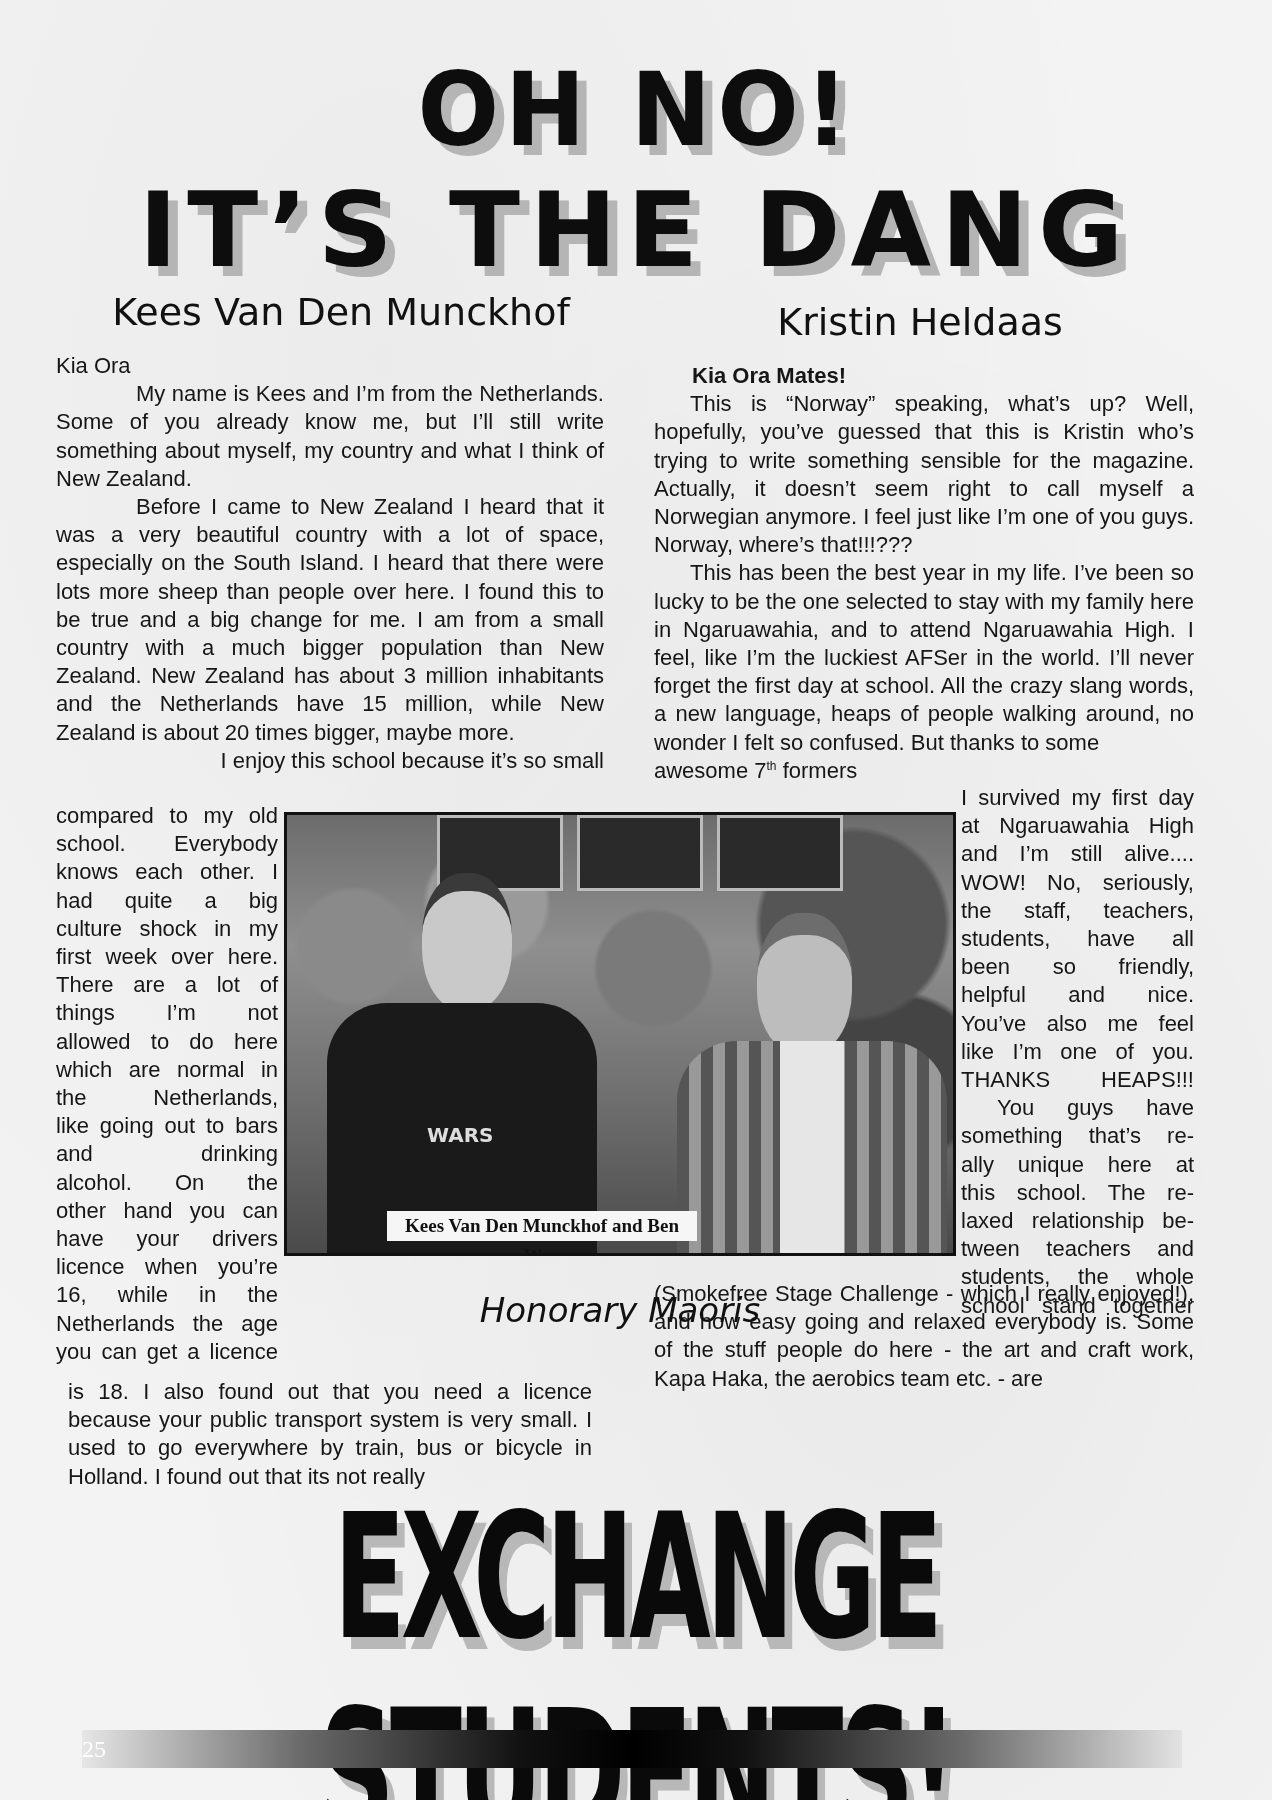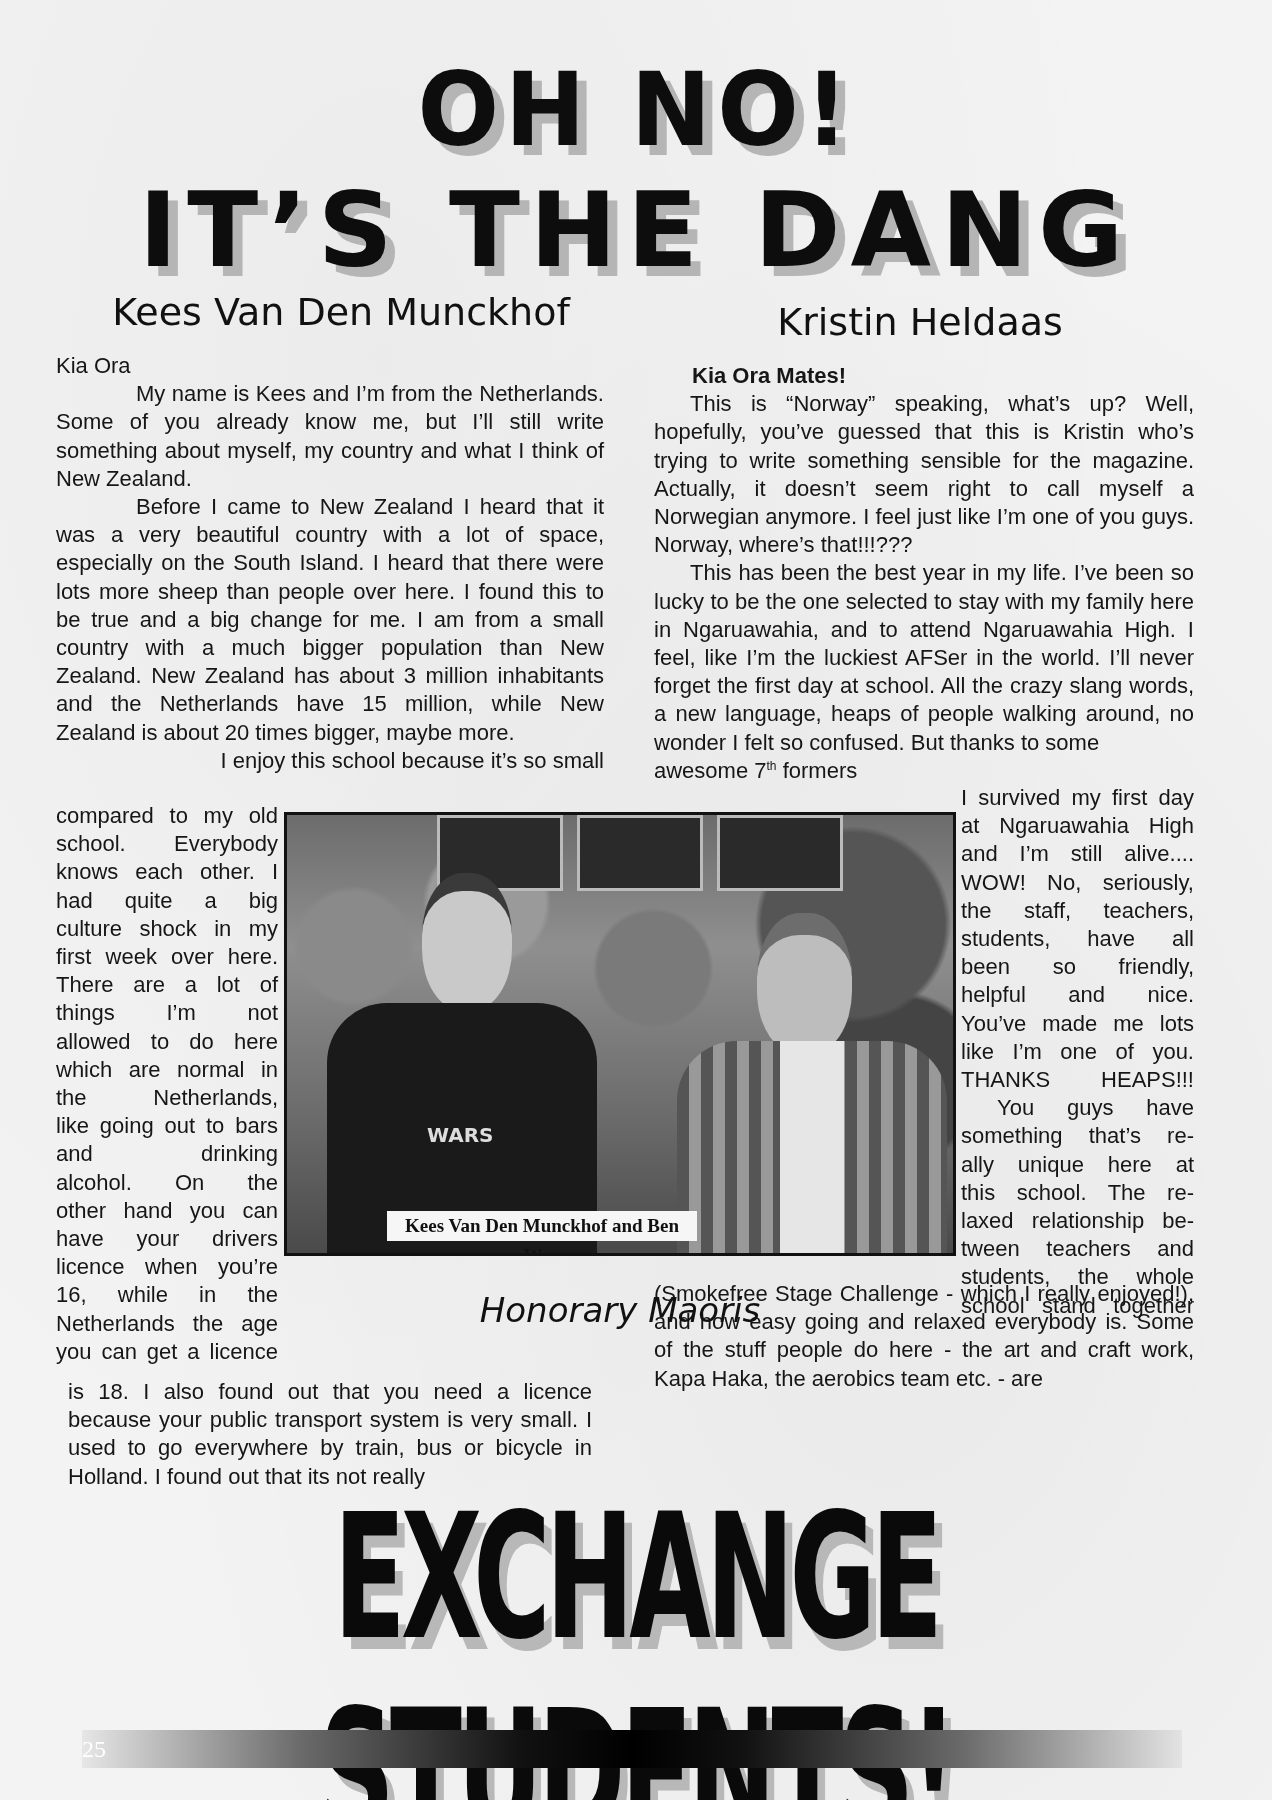--- a/index.html
+++ b/index.html
@@ -166,21 +166,21 @@
 
 <div class="narrow-right" id="narrow-right">
     <span class="line">I survived my first day</span>
     <span class="line">at Ngaruawahia High</span>
     <span class="line">and I’m still alive....</span>
     <span class="line">WOW! No, seriously,</span>
     <span class="line">the staff, teachers,</span>
     <span class="line">students, have all</span>
     <span class="line">been so friendly,</span>
     <span class="line">helpful and nice.</span>
-    <span class="line">You’ve made me lots</span>
+    <span class="line">You’ve also me feel</span>
     <span class="line">like I’m one of you.</span>
     <span class="line">THANKS HEAPS!!!</span>
     <span class="line" style="padding-left: 36px;">You guys have</span>
     <span class="line">something that’s re-</span>
     <span class="line">ally unique here at</span>
     <span class="line">this school. The re-</span>
     <span class="line">laxed relationship be-</span>
     <span class="line">tween teachers and</span>
     <span class="line">students, the whole</span>
     <span class="line">school stand together</span>

